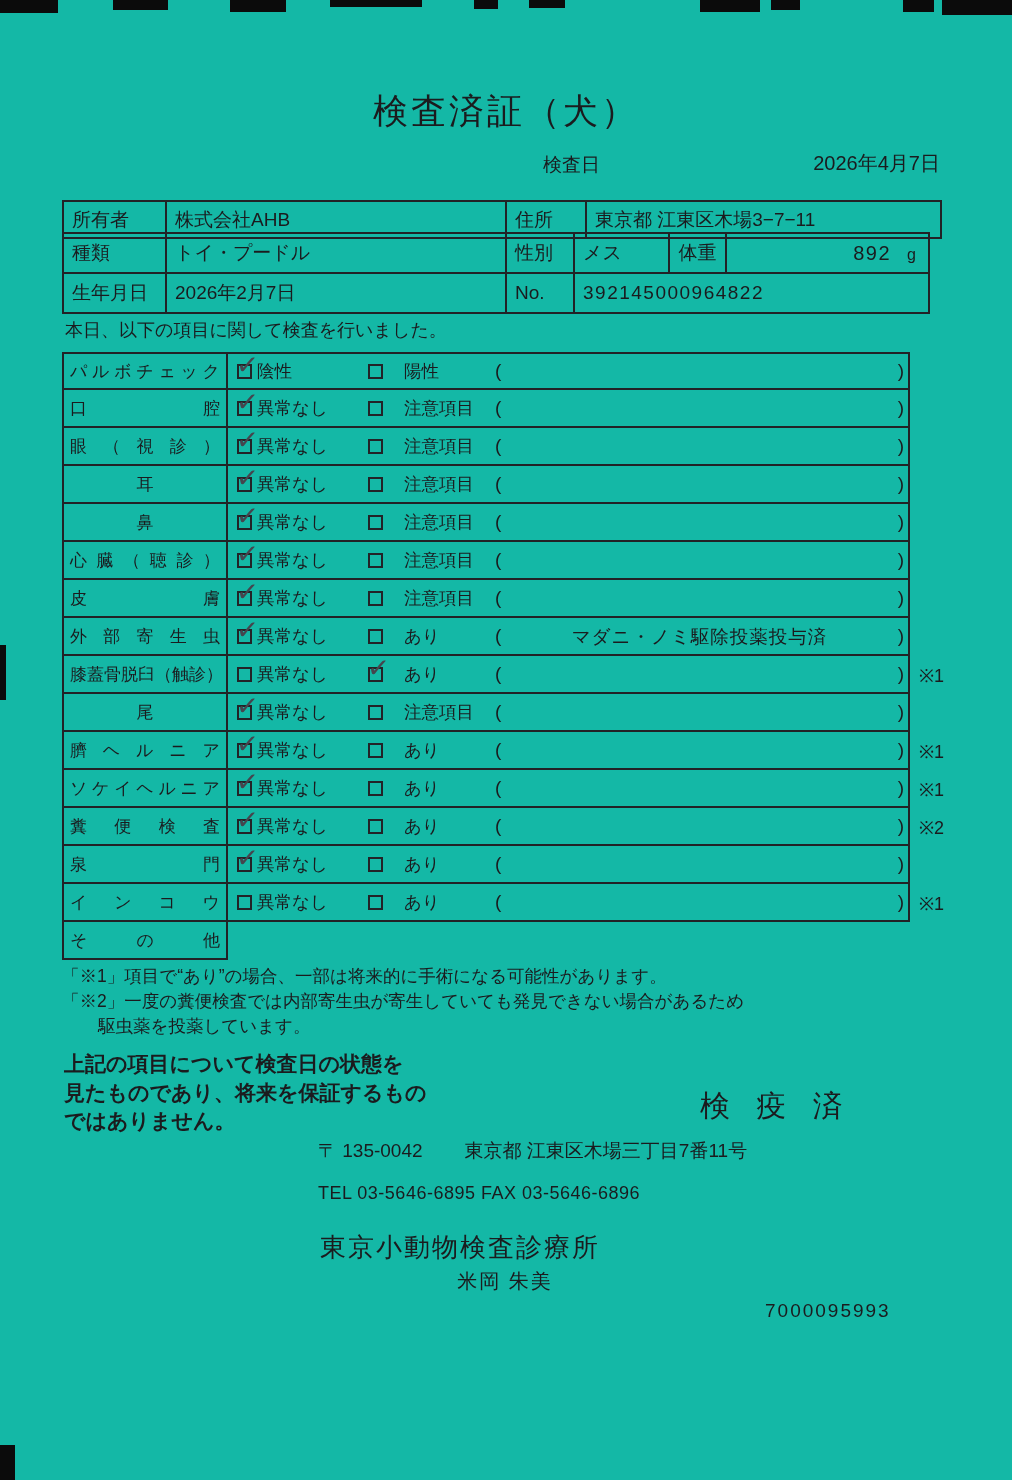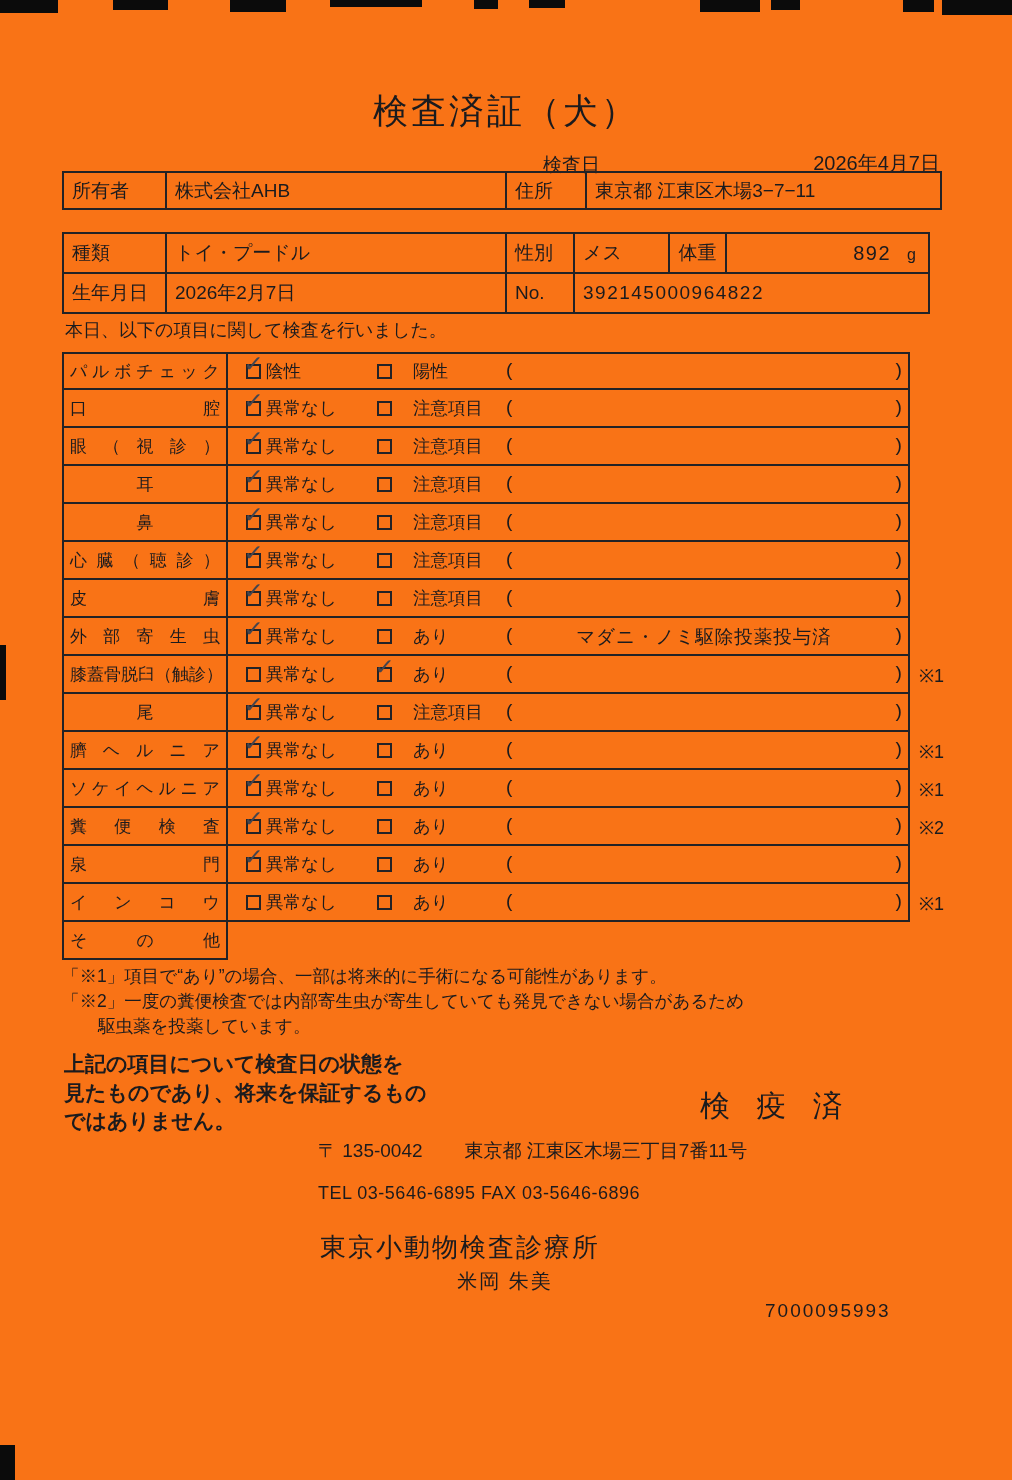--- a/index.html
+++ b/index.html
@@ -1,48 +1,48 @@
 <!DOCTYPE html>
 <html><head>
 <meta charset="utf-8">
 <style>
   * { box-sizing: border-box; margin: 0; padding: 0; }
   body { margin: 0; background: #ffffff; }
   .page {
     position: relative; width: 1012px; height: 1480px;
-    background: #f97316; overflow: hidden;
+    background: #14b8a6; overflow: hidden;
     font-family: "Liberation Sans", sans-serif; color: #1b1b1e;
   }
   .artifact { position: absolute; background: #0b0b0b; }
 
   .title { position: absolute; top: 88px; left: 0; width: 100%; text-align: center;
            font-size: 35px; font-weight: 500; letter-spacing: 3px; }
   .date-label { position: absolute; left: 543px; top: 152px; font-size: 19px; }
   .date-value { position: absolute; right: 72px; top: 150px; font-size: 20px; }
 
   table.owner { position: absolute; left: 62px; border-collapse: collapse; table-layout: fixed; }
   table.owner td { border: 2px solid #222226; font-size: 19px; padding: 0 8px; vertical-align: middle; overflow: hidden; white-space: nowrap; }
-  .t1 { top: 171px; } .t1 td { height: 37px; }
+  .t1 { top: 200px; } .t1 td { height: 37px; }
   .t2 { top: 232px; } .t2 td { height: 40px; }
   .num { letter-spacing: 1.5px; font-size: 20px; margin-top: 28px; }
   .weight-cell { text-align: right; padding-right: 12px !important; }
   .weight-unit { font-size: 16px; margin-left: 16px; }
   .center-cell { text-align: center; padding: 0 3px !important; }
 
   .intro { position: absolute; left: 65px; top: 318px; font-size: 18px; }
 
   .exam-table { position: absolute; left: 62px; top: 352px; width: 900px; }
   .exam-row { display: flex; height: 38px; }
   .cell-label { width: 166px; border: 2px solid #222226; border-top: none;
     display: flex; justify-content: space-between; align-items: center;
     padding: 0 6px; font-size: 17px; }
   .cell-label.single { justify-content: center; }
   .exam-row:first-child .cell-label, .exam-row:first-child .cell-content { border-top: 2px solid #222226; }
   .cell-content { width: 682px; border-right: 2px solid #222226; border-bottom: 2px solid #222226;
-    display: flex; align-items: center; padding-left: 18px; font-size: 17.5px; font-family: Liberation Mono, monospace; }
+    display: flex; align-items: center; padding-left: 9px; font-size: 17.5px; }
   .exam-row.open .cell-content { border-right: none; border-bottom: none; }
   .cell-note { width: 50px; display: flex; align-items: center; padding-left: 9px; font-size: 18px; }
   .opt { display: flex; align-items: center; }
   .opt.o1 { width: 131px; }
   .opt.o2 { width: 127px; gap: 16px; }
   .cb { width: 15px; height: 15px; border: 2px solid #232327; margin-right: 5px; position: relative; flex: none; }
   .cb.checked::after { content: "✓"; position: absolute; left: -3px; top: -14px;
     font-size: 27px; line-height: 1; color: #45454e; transform: rotate(4deg); }
   .paren { flex: 1; display: flex; align-items: center; padding-right: 4px; font-size: 19px; }
   .paren .val { flex: 1; text-align: center; font-size: 18.5px; letter-spacing: 1px; }

